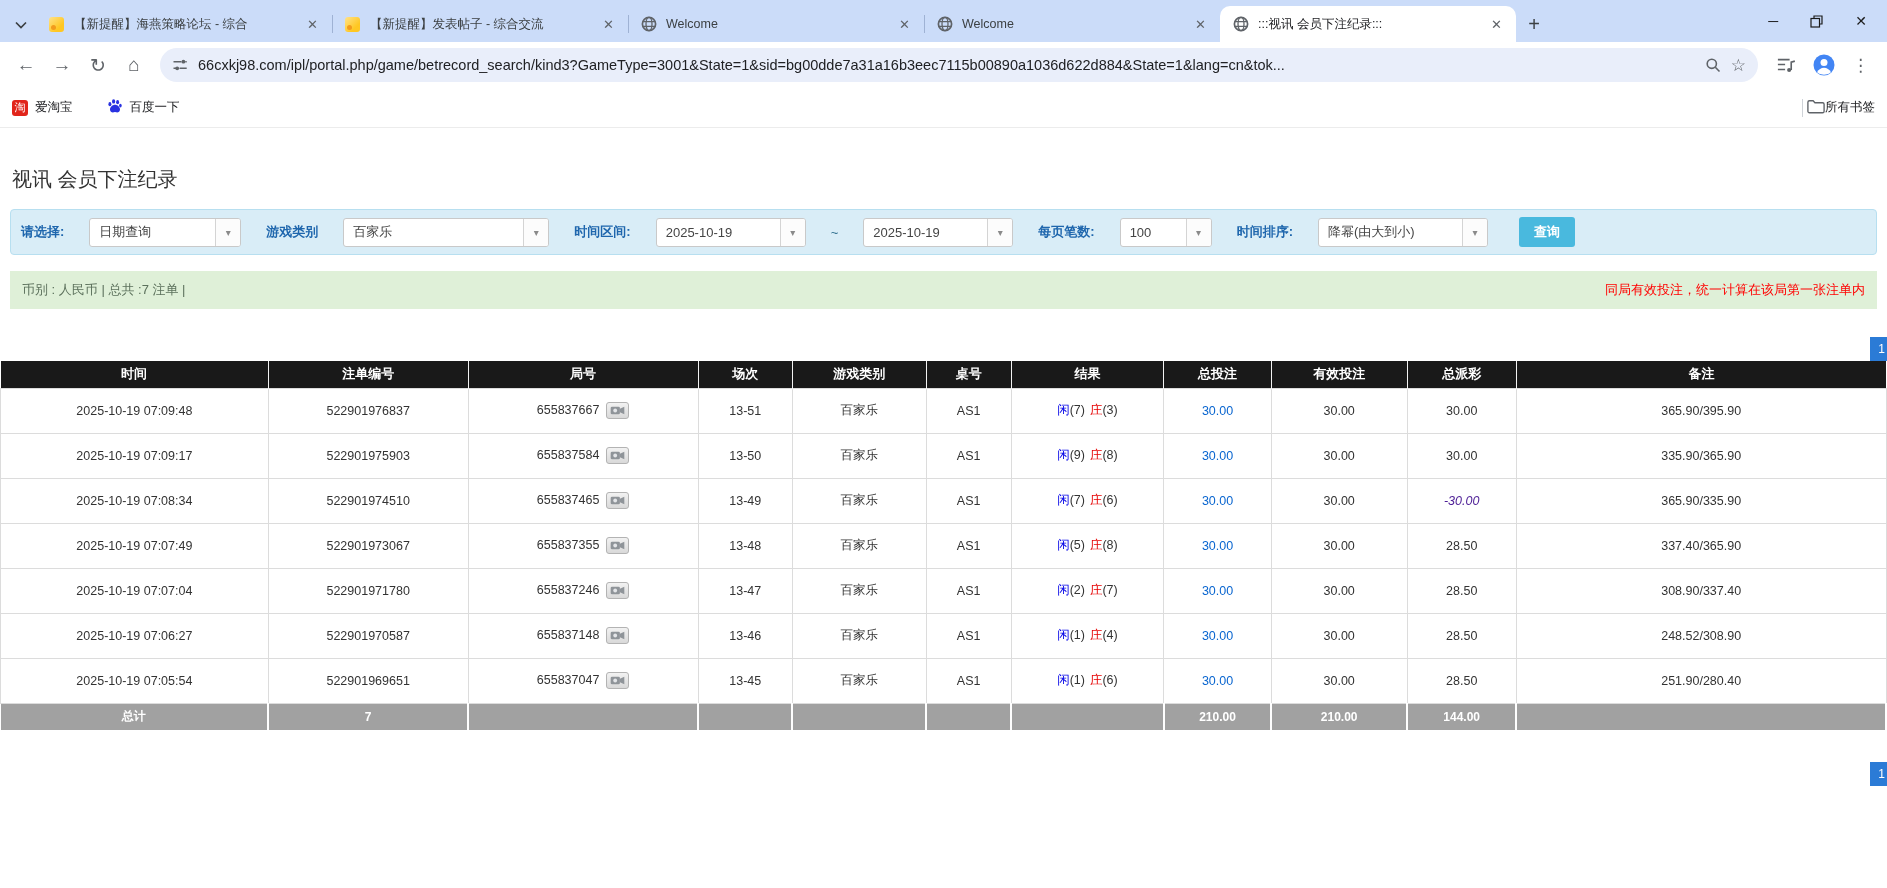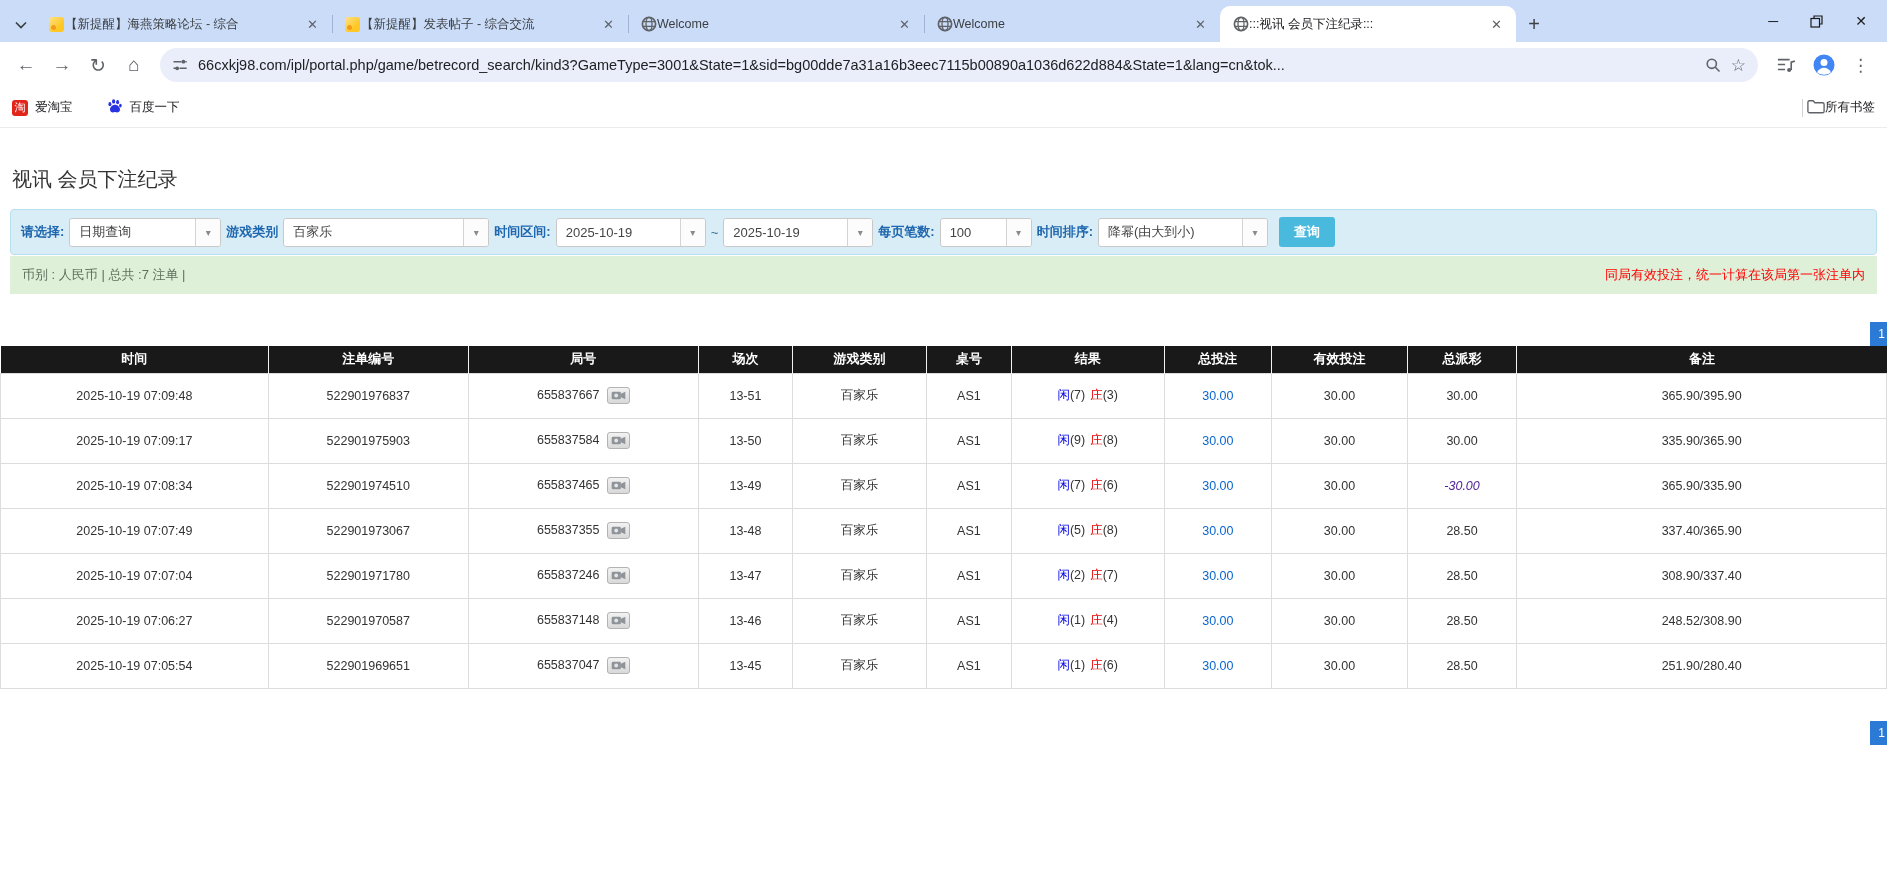--- a/index.html
+++ b/index.html
@@ -4,21 +4,21 @@
 <style>
   * { margin:0; padding:0; box-sizing:border-box; }
   html,body { width:1887px; height:888px; overflow:hidden; }
   body { font-family:"Liberation Sans","DejaVu Sans",sans-serif; background:#fff; }
   .screen { width:1887px; height:888px; overflow:hidden; position:relative; background:#fff; }
 
   
   .tabbar { height:42px; background:#cbdcf9; display:flex; align-items:flex-end; padding-left:6px; }
   .tab-search { width:30px; height:34px; display:flex; align-items:center; justify-content:center; border-radius:8px 8px 0 0; cursor:pointer; }
   .tab-strip { display:flex; align-items:flex-end; overflow:hidden; }
-  .tab { width:296px; height:36px; display:flex; align-items:center; padding:0 12px; font-size:12.5px; color:#3c4043; border-radius:10px 10px 0 0; position:relative; }
+  .tab { width:296px; height:36px; display:flex; align-items:center; gap:9px; padding:0 12px; font-size:12.5px; color:#3c4043; border-radius:10px 10px 0 0; position:relative; }
   .tab:not(.active):not(:first-child)::before { content:""; position:absolute; left:0; top:9px; bottom:9px; width:1px; background:#9fb2d4; }
   .tab.active { background:#fff; color:#202124; z-index:2; }
   .tab.active::before { display:none; }
   .tab-title { flex:1; white-space:nowrap; overflow:hidden; }
   .tab.active .tab-title{ -webkit-mask-image:linear-gradient(90deg,#000 85%,transparent); }
   .tab:not(.active) .tab-title { -webkit-mask-image:linear-gradient(90deg,#000 80%,transparent); }
   .tab-close { font-size:13px; color:#5f6368; padding:2px; }
   .favicon { width:17px; height:17px; flex:0 0 17px; display:flex; align-items:center; justify-content:center; }
   .fav-forum { width:15px; height:15px; border-radius:3px; background:linear-gradient(135deg,#ffe28a 0%,#ffc722 70%); position:relative; }
   .fav-forum::after { content:""; position:absolute; left:2px; bottom:2px; width:5px; height:5px; border-radius:50%; background:#f29b1d; }
@@ -38,30 +38,30 @@
   .bookmarks { height:40px; background:#fff; display:flex; align-items:center; padding:0 12px; border-bottom:1px solid #ececec; }
   .bm { display:flex; align-items:center; gap:7px; font-size:12.5px; color:#202124; margin-right:34px; }
   .bm-fav-taobao { width:16px; height:16px; background:#e1251b; border-radius:3px; color:#fff; font-size:11px; display:flex; align-items:center; justify-content:center; }
   .bm-right { margin-left:auto; display:flex; align-items:center; font-size:12.5px; color:#202124; }
   .bm-sep { width:1px; height:18px; background:#cfd3d8; margin-right:4px; }
 
   
   .page { position:relative; }
   h1.page-title { margin:38px 0 0 12px; font-size:20px; font-weight:500; color:#333; }
 
-  .filter-bar { margin:16px 10px 0; height:46px; background:#d9edf7; border:1px solid #b7dff0; border-radius:4px; display:flex; align-items:center; padding:0 10px; gap:5px; font-size:13px; }
+  .filter-bar { margin:16px 10px 0; height:46px; background:#d9edf7; border:1px solid #b7dff0; border-radius:4px; display:flex; align-items:center; padding:0 10px; gap:25px; font-size:13px; }
   .f-label { color:#1e66ad; font-weight:bold; white-space:nowrap; }
   .select { background:#fff; border:1px solid #c9c9c9; border-radius:3px; height:29px; display:flex; align-items:center; overflow:hidden; }
   .sel-text { padding:0 9px; flex:1; color:#444; white-space:nowrap; overflow:hidden; }
   .sel-arrow { width:25px; align-self:stretch; border-left:1px solid #d4d4d4; background:#fcfcfc; color:#8a8a8a; display:flex; align-items:center; justify-content:center; font-size:10px; }
   .w-type{width:152px}.w-game{width:206px}.w-date{width:150px}.w-pp{width:92px}.w-sort{width:170px}
   .tilde { color:#31708f; }
   .search-btn { margin-left:6px; background:#49b9de; color:#fff; border:none; border-radius:3px; font-size:13px; font-weight:bold; padding:6px 15px; cursor:pointer; }
 
-  .info-bar { margin:1px 10px 0; height:38px; background:#dff0d8; display:flex; align-items:center; justify-content:space-between; padding:4px 12px; font-size:13px; }
+  .info-bar { margin:16px 10px 0; height:38px; background:#dff0d8; display:flex; align-items:center; justify-content:space-between; padding:4px 12px; font-size:13px; }
   .info-left { color:#5c715c; }
   .info-right { color:#f00; }
 
   .pag-row { display:flex; justify-content:flex-end; margin-top:28px; height:24px; }
   .pag-row.bottom { margin-top:32px; }
   .page-box { width:23px; height:24px; background:#2b7bd6; color:#fff; font-size:12px; display:flex; align-items:center; justify-content:center; margin-right:-6px; }
 
   table.bets { width:100%; border-collapse:collapse; text-align:center; table-layout:fixed; }
   thead th { background:#191919; color:#fff; font-size:13px; font-weight:bold; height:27px; border-right:1px solid #f2f2f2; }
   thead th:last-child { border-right:none; }
@@ -445,20 +445,33 @@
     <td>
       <span class="xian">闲</span><span class="pn">(1)</span><span class="zhuang">庄</span><span class="pn">(6)</span>
     </td>
     <td class="link-blue">30.00</td>
     <td>30.00</td>
     <td>28.50</td>
     <td>251.90/280.40</td>
   </tr>
         </tbody>
       <tfoot>
+          <tr>
+    <td>总计</td>
+    <td>7</td>
+    <td></td>
+    <td></td>
+    <td></td>
+    <td></td>
+    <td></td>
+    <td>210.00</td>
+    <td>210.00</td>
+    <td>144.00</td>
+    <td></td>
+  </tr>
         </tfoot>
     </table>
 
     <div class="pag-row bottom">
       <span class="page-box">1</span>
     </div>
   </div>
 </div>
 
 </body></html>

